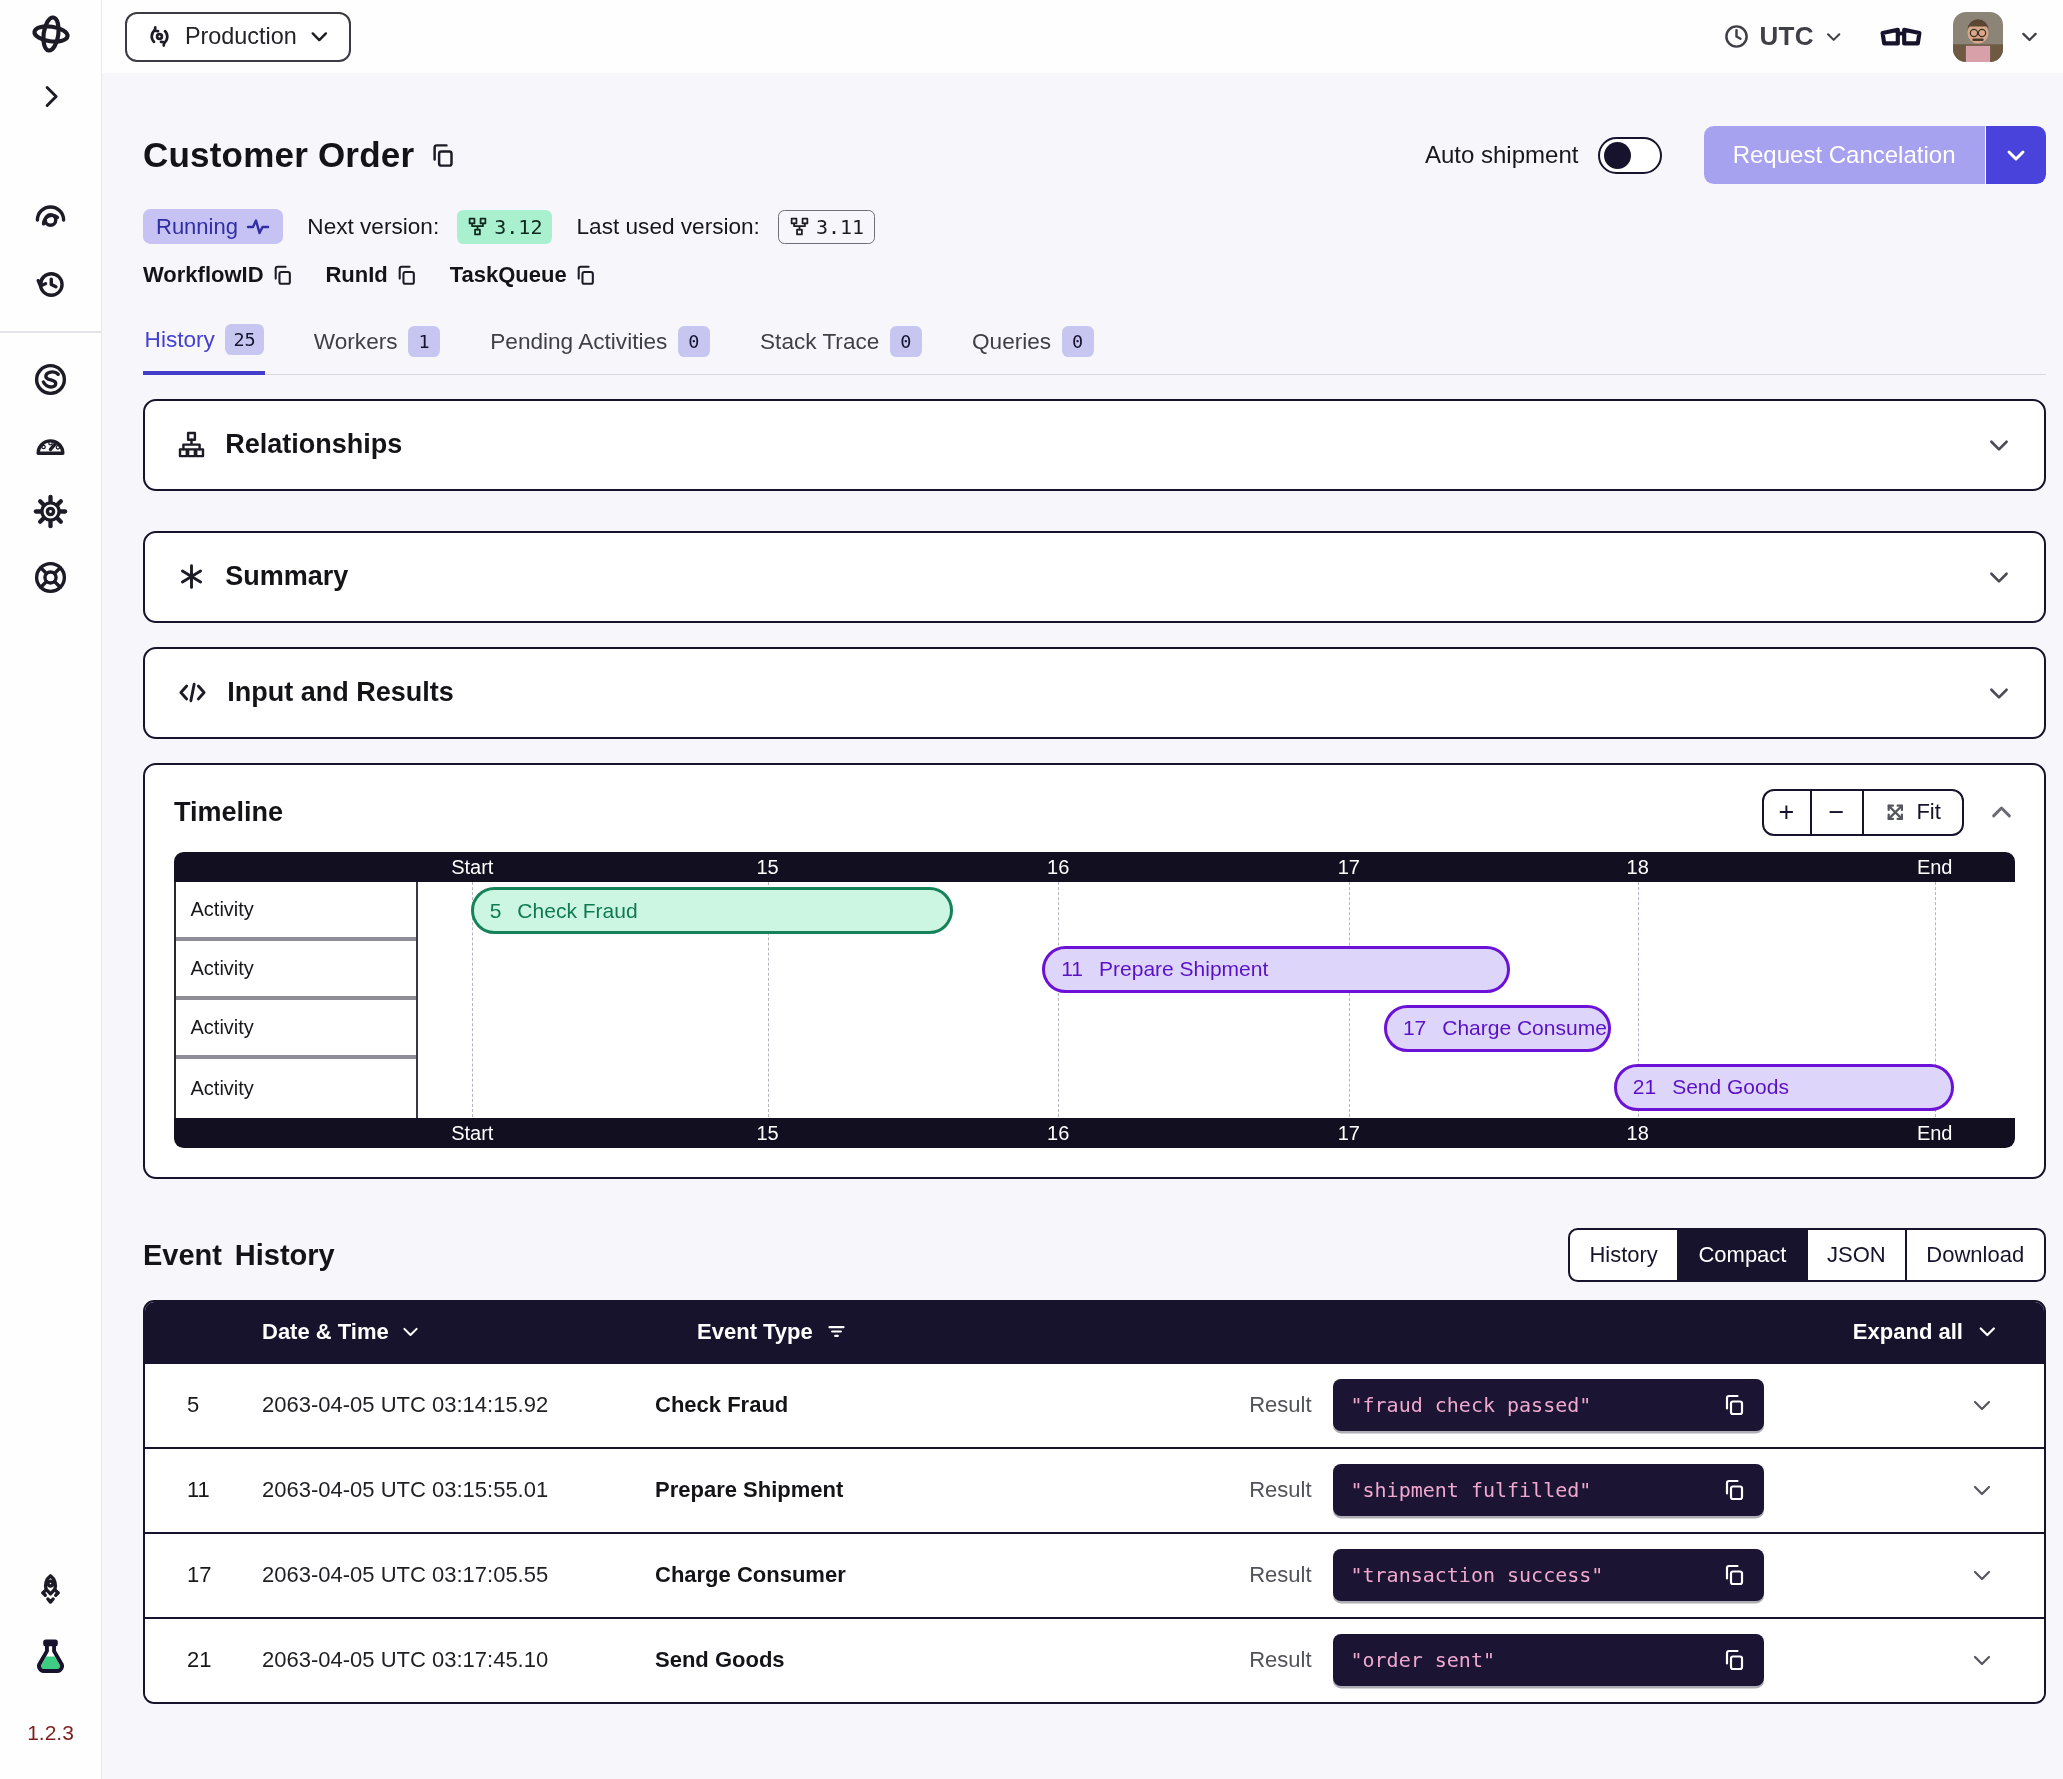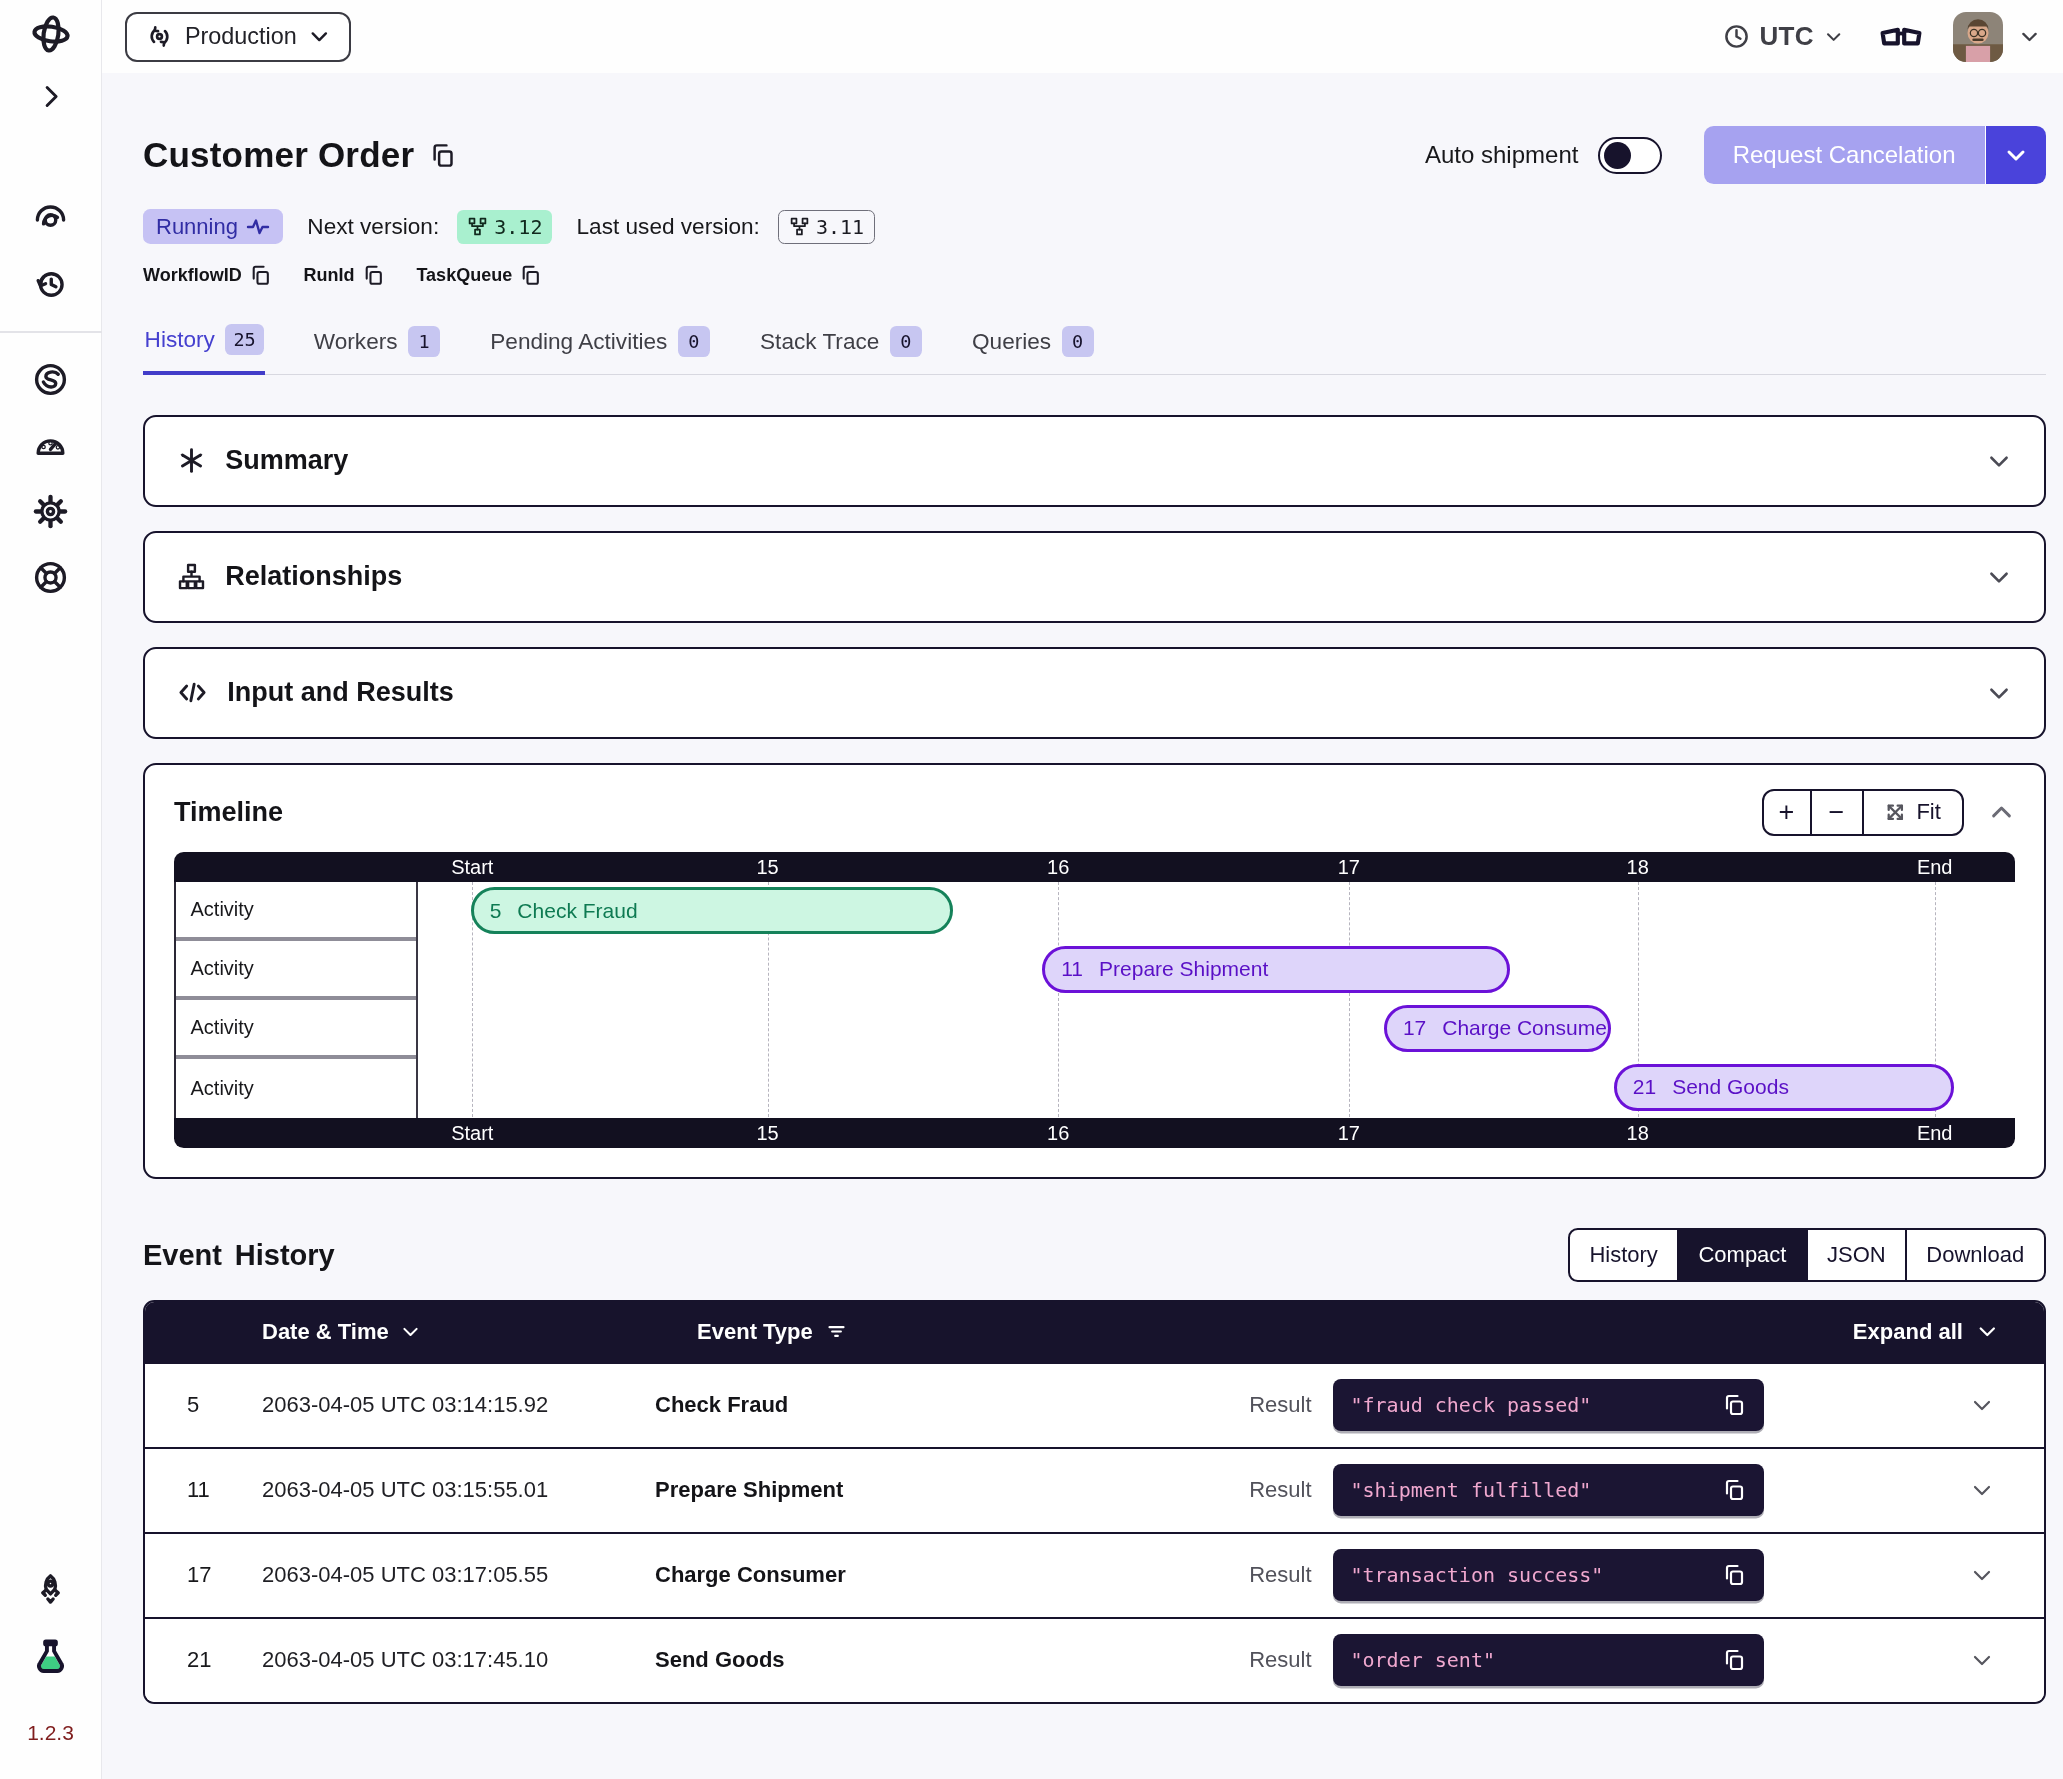--- a/index.html
+++ b/index.html
@@ -43,21 +43,21 @@
   .cancel-arrow{width:61px;background:#4a43db;display:flex;align-items:center;justify-content:center;border-left:1.6px solid #fff;}
 
   .status-row{display:flex;align-items:center;gap:18px;margin-top:24px;height:37px;}
   .badge-running{display:flex;align-items:center;gap:8px;background:#c6c2f4;color:#312da4;border-radius:7.3px;height:35px;padding:0 13px;font-size:22px;}
   .meta-label{font-size:22.6px;color:#18181b;margin-left:6.4px;}
   .badge-ver{display:flex;align-items:center;gap:6.4px;height:34px;padding:0 9.7px;border-radius:6.4px;font-family:"DejaVu Sans Mono",monospace;font-size:20px;color:#10281d;}
   .badge-ver.green{background:#a9f0cf;}
   .badge-ver.outline{background:transparent;border:1.6px solid #6f6f7a;color:#1b1b22;}
 
   .ids-row{display:flex;align-items:center;gap:32px;margin-top:14.5px;height:31px;}
-  .id-link{display:flex;align-items:center;gap:7.3px;font-size:18px;font-weight:700;color:#141418;cursor:pointer;}
+  .id-link{display:flex;align-items:center;gap:7.3px;font-size:22px;font-weight:700;color:#141418;cursor:pointer;}
 
   .tabs{display:flex;gap:47px;margin-top:29px;border-bottom:1.6px solid #d8d8e0;}
   .tab{display:flex;align-items:center;gap:10.5px;padding:4.8px 1.6px 16px;font-size:22.6px;color:#3f3f46;cursor:pointer;margin-bottom:-1.6px;}
   .tab.active{color:#4540cf;border-bottom:4px solid #423dc9;}
   .tab .cnt{background:#c7c6f1;color:#17132c;border-radius:6.4px;min-width:32px;height:31px;display:flex;align-items:center;justify-content:center;padding:0 8px;font-size:18.5px;font-family:"DejaVu Sans Mono",monospace;}
 
   .card{background:#fff;border:2px solid #17132c;border-radius:13px;}
   .acc{margin-top:24px;height:92px;display:flex;align-items:center;padding:0 32px;cursor:pointer;}
   .acc.first{margin-top:40px;}
   .acc .t{font-size:27px;font-weight:600;color:#141418;margin-left:19.3px;}
@@ -363,42 +363,42 @@
       <div class="tab">
           <span>Stack Trace</span>
           <span class="cnt">0</span>
         </div>
       <div class="tab">
           <span>Queries</span>
           <span class="cnt">0</span>
         </div>
     </div>
 
-    <div class="card acc first">
-      <svg width="29" height="29" viewBox="0 0 24 24" class="ico" style="stroke-width:2.4">
-          <line x1="12" y1="3" x2="12" y2="21"></line>
-          <line x1="4.5" y1="7.5" x2="19.5" y2="16.5"></line>
-          <line x1="19.5" y1="7.5" x2="4.5" y2="16.5"></line>
-        </svg>
-      <span class="t">Summary</span>
-      <span class="chev">
-          <svg width="26" height="26" viewBox="0 0 24 24" class="ico" style="stroke:#4b4b55;stroke-width:2.4">
-            <polyline points="5,9 12,16 19,9"></polyline>
-          </svg>
-        </span>
-    </div>
     <div class="card acc">
       <svg width="29" height="29" viewBox="0 0 24 24" class="ico" style="stroke-width:2">
           <rect x="9.2" y="2.5" width="5.6" height="5.6"></rect>
           <rect x="2.5" y="16" width="5.6" height="5.6"></rect>
           <rect x="9.2" y="16" width="5.6" height="5.6"></rect>
           <rect x="15.9" y="16" width="5.6" height="5.6"></rect>
           <path d="M12 8.1v4M5.3 16v-3.9h13.4V16"></path>
         </svg>
       <span class="t">Relationships</span>
+      <span class="chev">
+          <svg width="26" height="26" viewBox="0 0 24 24" class="ico" style="stroke:#4b4b55;stroke-width:2.4">
+            <polyline points="5,9 12,16 19,9"></polyline>
+          </svg>
+        </span>
+    </div>
+    <div class="card acc first">
+      <svg width="29" height="29" viewBox="0 0 24 24" class="ico" style="stroke-width:2.4">
+          <line x1="12" y1="3" x2="12" y2="21"></line>
+          <line x1="4.5" y1="7.5" x2="19.5" y2="16.5"></line>
+          <line x1="19.5" y1="7.5" x2="4.5" y2="16.5"></line>
+        </svg>
+      <span class="t">Summary</span>
       <span class="chev">
           <svg width="26" height="26" viewBox="0 0 24 24" class="ico" style="stroke:#4b4b55;stroke-width:2.4">
             <polyline points="5,9 12,16 19,9"></polyline>
           </svg>
         </span>
     </div>
     <div class="card acc">
       <svg width="31" height="31" viewBox="0 0 24 24" class="ico" style="stroke-width:2.2">
           <polyline points="7.5,7 3,12 7.5,17"></polyline>
           <polyline points="16.5,7 21,12 16.5,17"></polyline>

